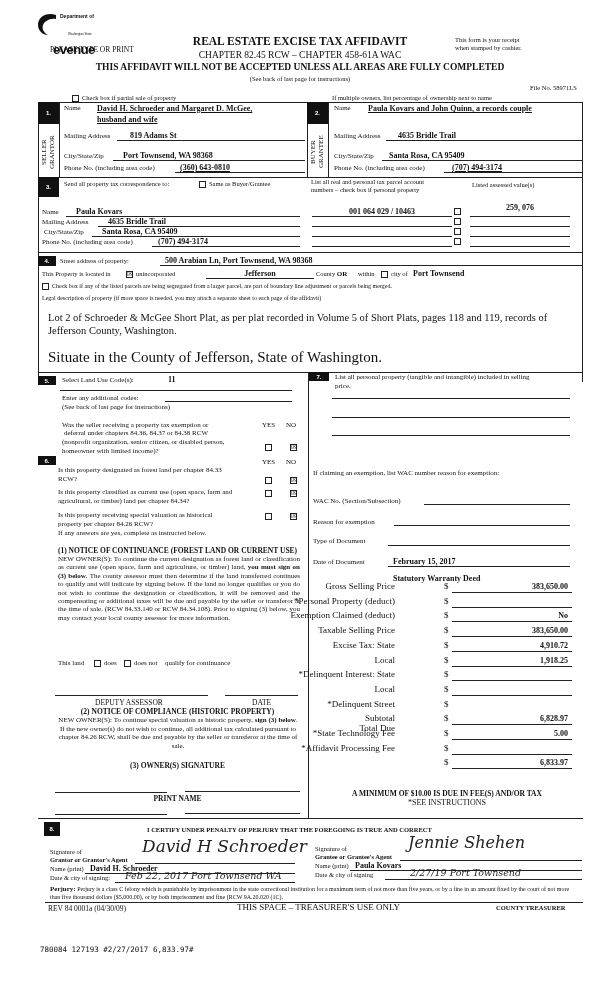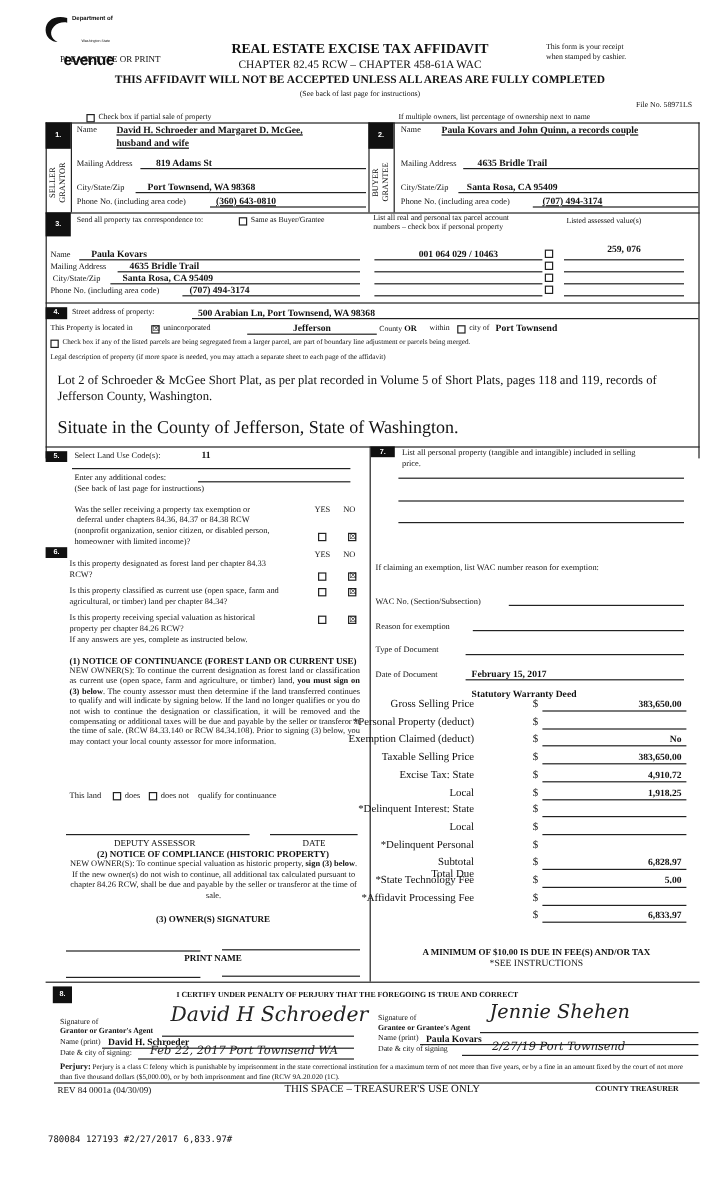--- a/index.html
+++ b/index.html
@@ -271,21 +271,21 @@
     <div class="money-val" style="top: 656px;">1,918.25</div>
     <div class="money-line" style="top: 666px;"></div>
     <div class="money-label" style="top: 669px;">*Delinquent Interest:  State</div>
     <div class="dollar" style="top: 669px;">$</div>
     <div class="money-val" style="top: 670px;"></div>
     <div class="money-line" style="top: 680px;"></div>
     <div class="money-label" style="top: 684px;">Local</div>
     <div class="dollar" style="top: 684px;">$</div>
     <div class="money-val" style="top: 685px;"></div>
     <div class="money-line" style="top: 695px;"></div>
-    <div class="money-label" style="top: 699px;">*Delinquent Personal</div>
+    <div class="money-label" style="top: 699px;">*Delinquent Street</div>
     <div class="dollar" style="top: 699px;">$</div>
     <div class="money-val" style="top: 700px;"></div>
     <div class="money-label" style="top: 713px;">Subtotal</div>
     <div class="dollar" style="top: 713px;">$</div>
     <div class="money-val" style="top: 714px;">6,828.97</div>
     <div class="money-line" style="top: 724px;"></div>
     <div class="money-label" style="top: 728px;">*State Technology Fee</div>
     <div class="dollar" style="top: 728px;">$</div>
     <div class="money-val" style="top: 729px;">5.00</div>
     <div class="money-line" style="top: 739px;"></div>

